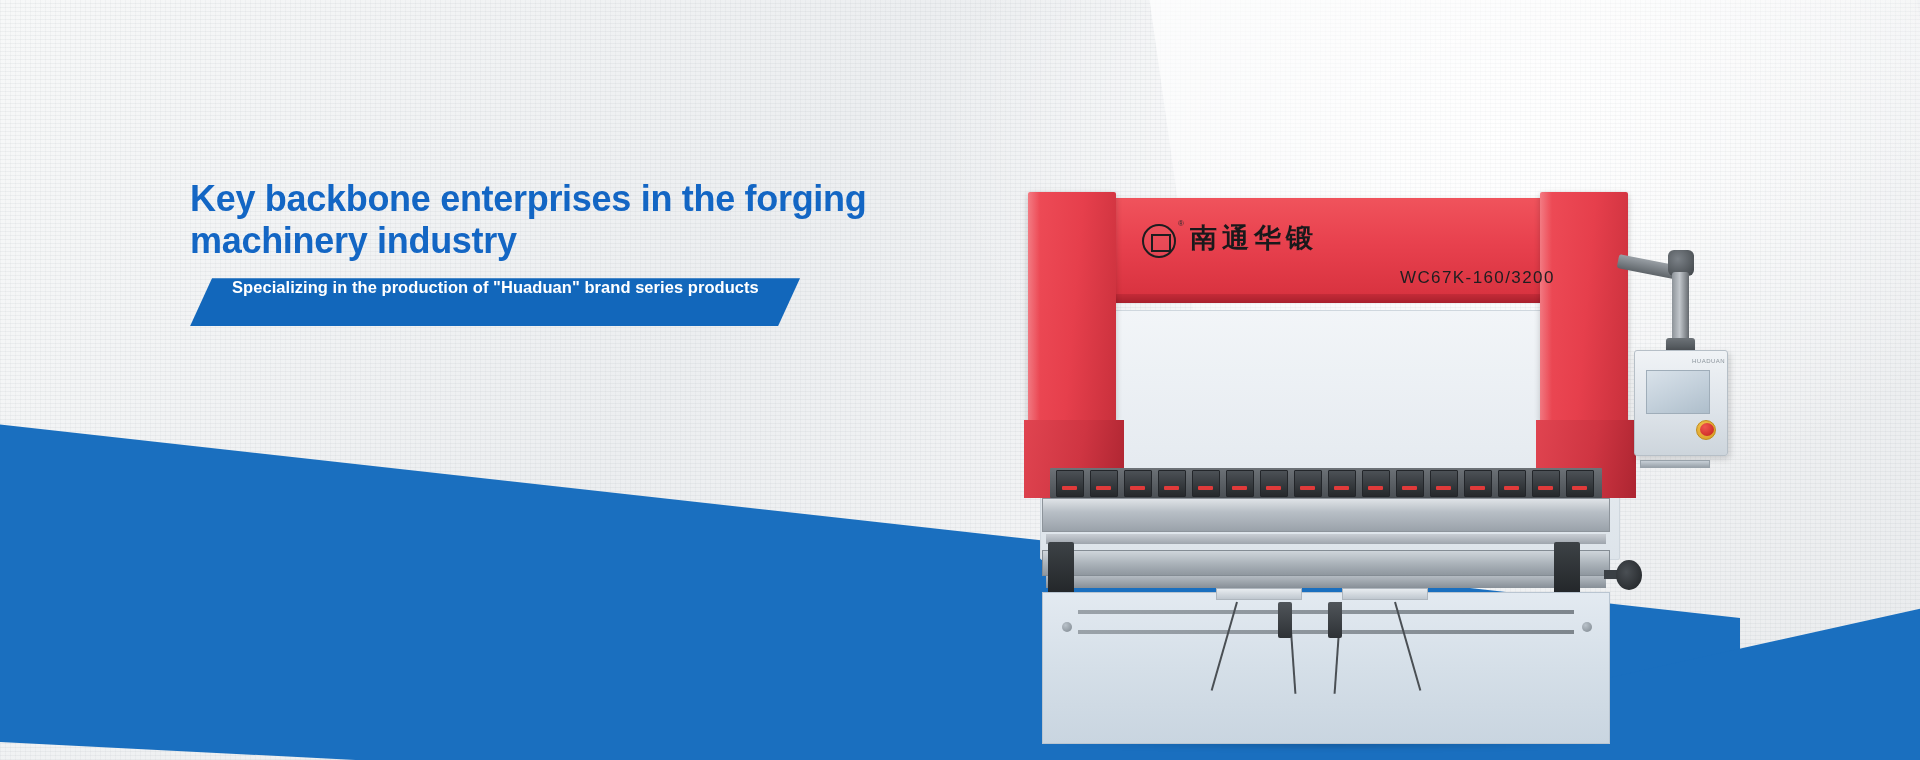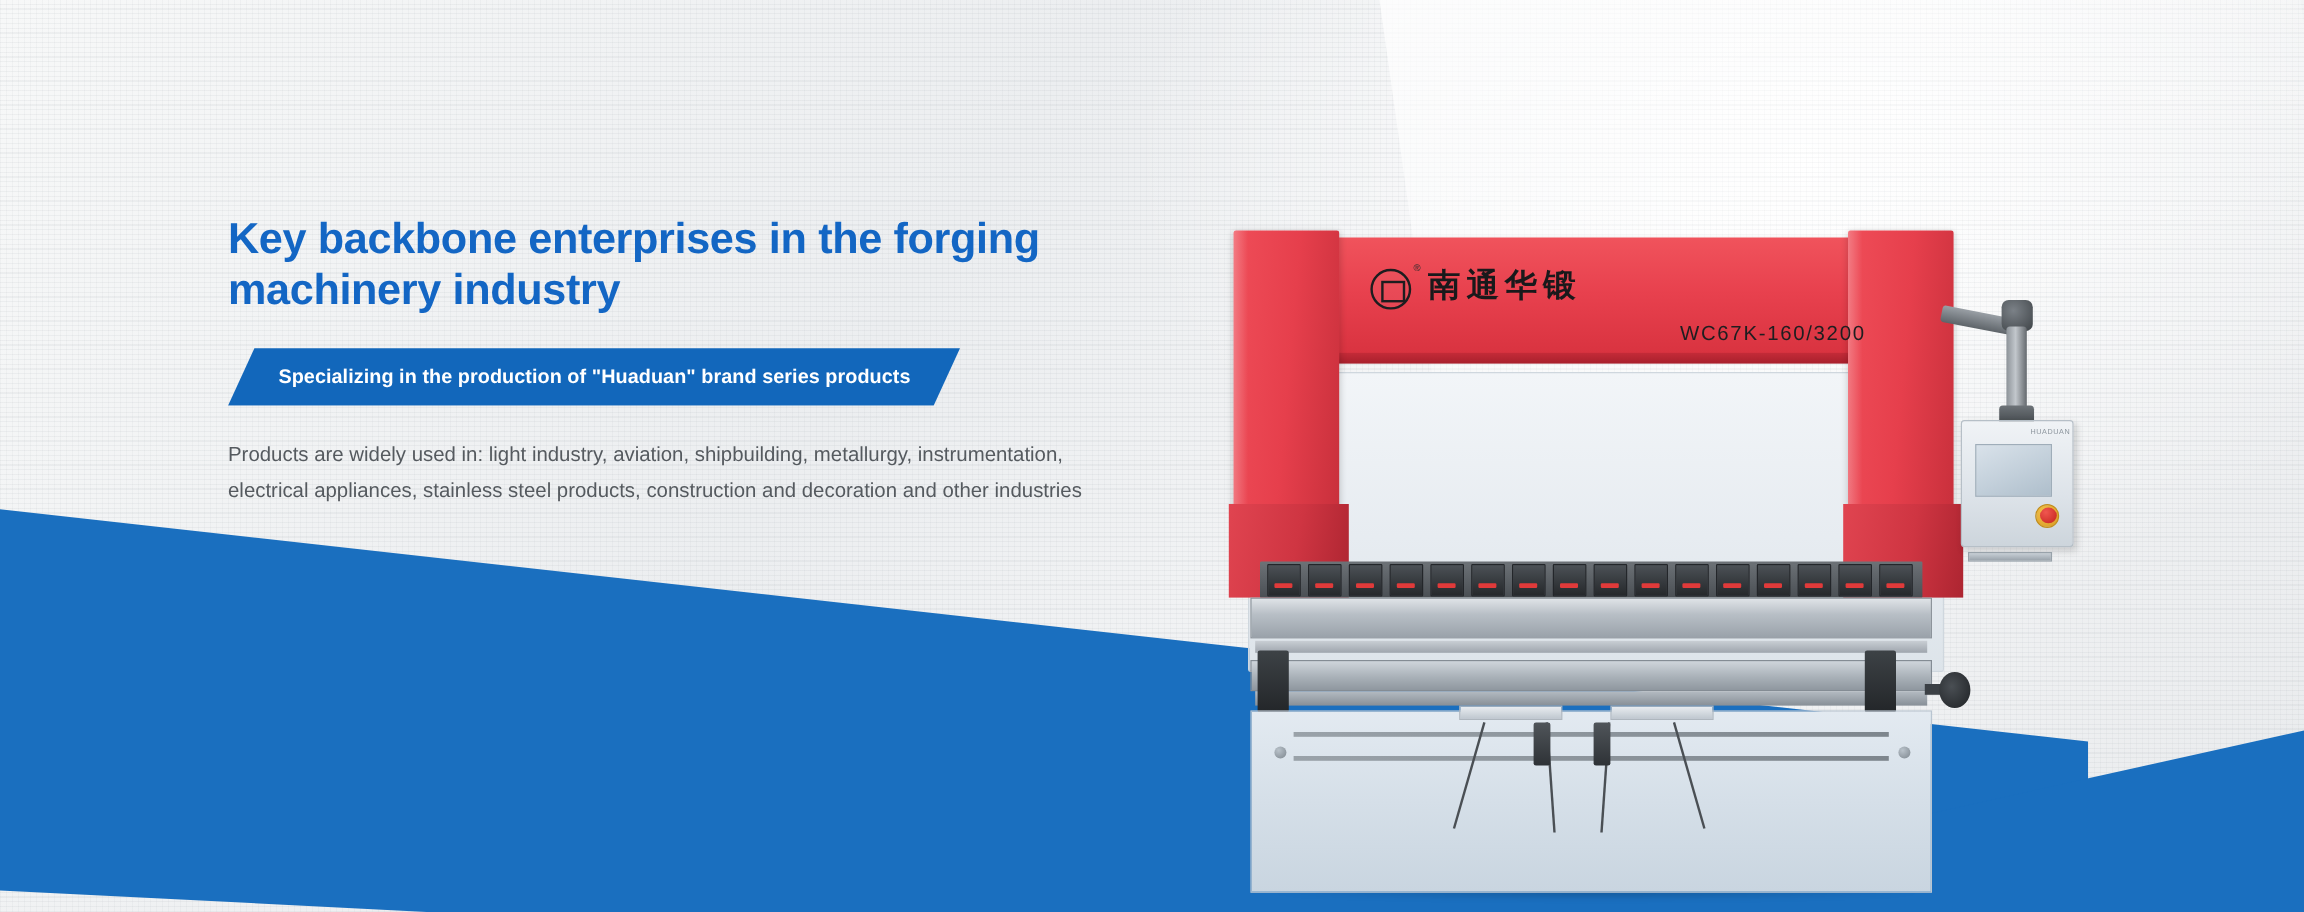--- a/index.html
+++ b/index.html
@@ -61,26 +61,26 @@
     z-index:6;
   }
   #headline {
     font-size:36px; font-weight:bold; line-height:1.17;
     color:#1366c4;
     letter-spacing:-0.3px;
     max-width:810px;
   }
   #ribbon {
     position:relative;
-    margin-top:28px;
+    margin-top:16px;
     margin-left:0px;
     width:610px; height:48px;
     background:#1267bb;
     clip-path:polygon(22px 0, 610px 0, 588px 48px, 0 48px);
-    display:flex; align-items:center;
+    display:flex; align-items:flex-start;
   }
   #ribbon-text {
     color:#ffffff; font-size:16.5px; font-weight:bold;
     margin-left:42px; white-space:nowrap;
     letter-spacing:0.05px;
   }
   #paragraph {
     margin-top:26px;
     font-size:17px; line-height:1.75;
     color:#555a5f;
@@ -341,21 +341,20 @@
   <div class="blue-band-bottom"></div>
   <div class="blue-band-tip"></div>
 
   <div id="copy">
     <h1 id="headline">Key backbone enterprises in the forging machinery industry</h1>
 
     <div id="ribbon">
       <span id="ribbon-text">Specializing in the production of "Huaduan" brand series products</span>
     </div>
 
-    <p id="paragraph">Products are widely used in: light industry, aviation, shipbuilding, metallurgy, instrumentation, electrical appliances, stainless steel products, construction and decoration and other industries</p>
   </div>
 
   <div id="machine">
 
     <div class="ground-shadow"></div>
     <div class="body-panel"></div>
 
     <div class="crown"></div>
     <div class="crown-lip"></div>
 

